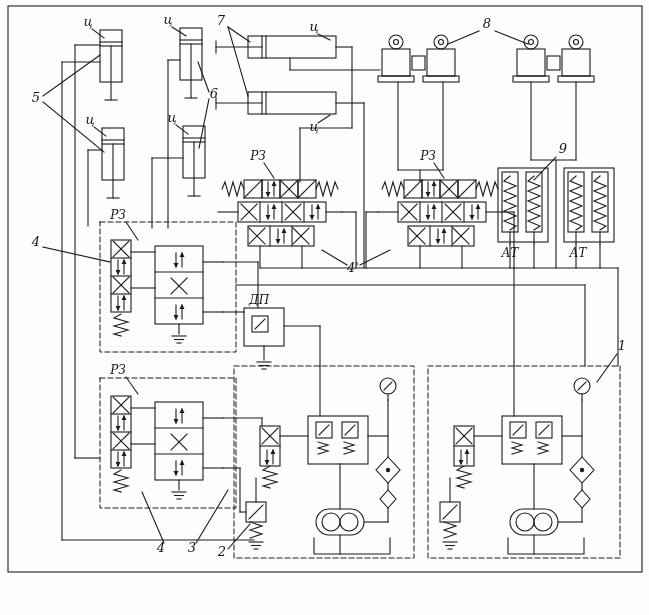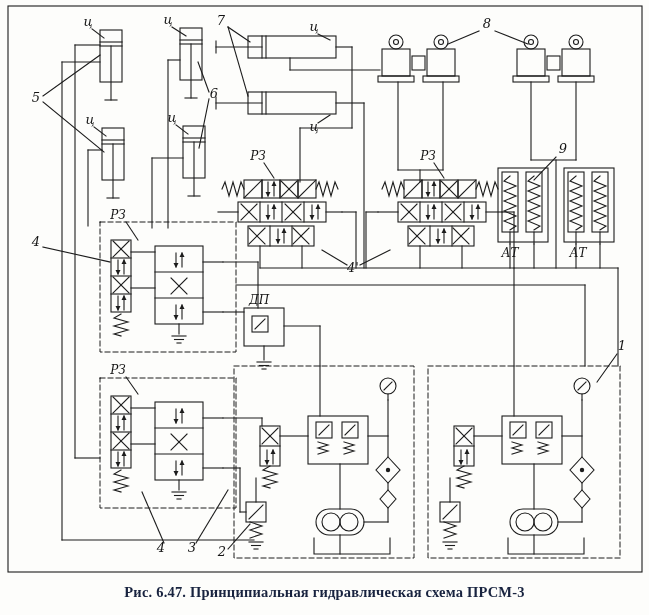--- a/index.html
+++ b/index.html
@@ -347,14 +347,13 @@
     <line x1="434" y1="163" x2="444" y2="178"></line>
     <text class="sm" x="118" y="374" text-anchor="middle">РЗ</text>
     <line x1="126" y1="377" x2="138" y2="394"></line>
 
     <text class="sm" x="510" y="257" text-anchor="middle">АТ</text>
     <text class="sm" x="578" y="257" text-anchor="middle">АТ</text>
     <text class="sm" x="259" y="304" text-anchor="middle">ДП</text>
   </g>
 </svg>
 
-<div class="caption">Рис. 6.47. Принципиальная гидравлическая схема ПРСМ-3</div>
 </div>
 
 </body></html>

